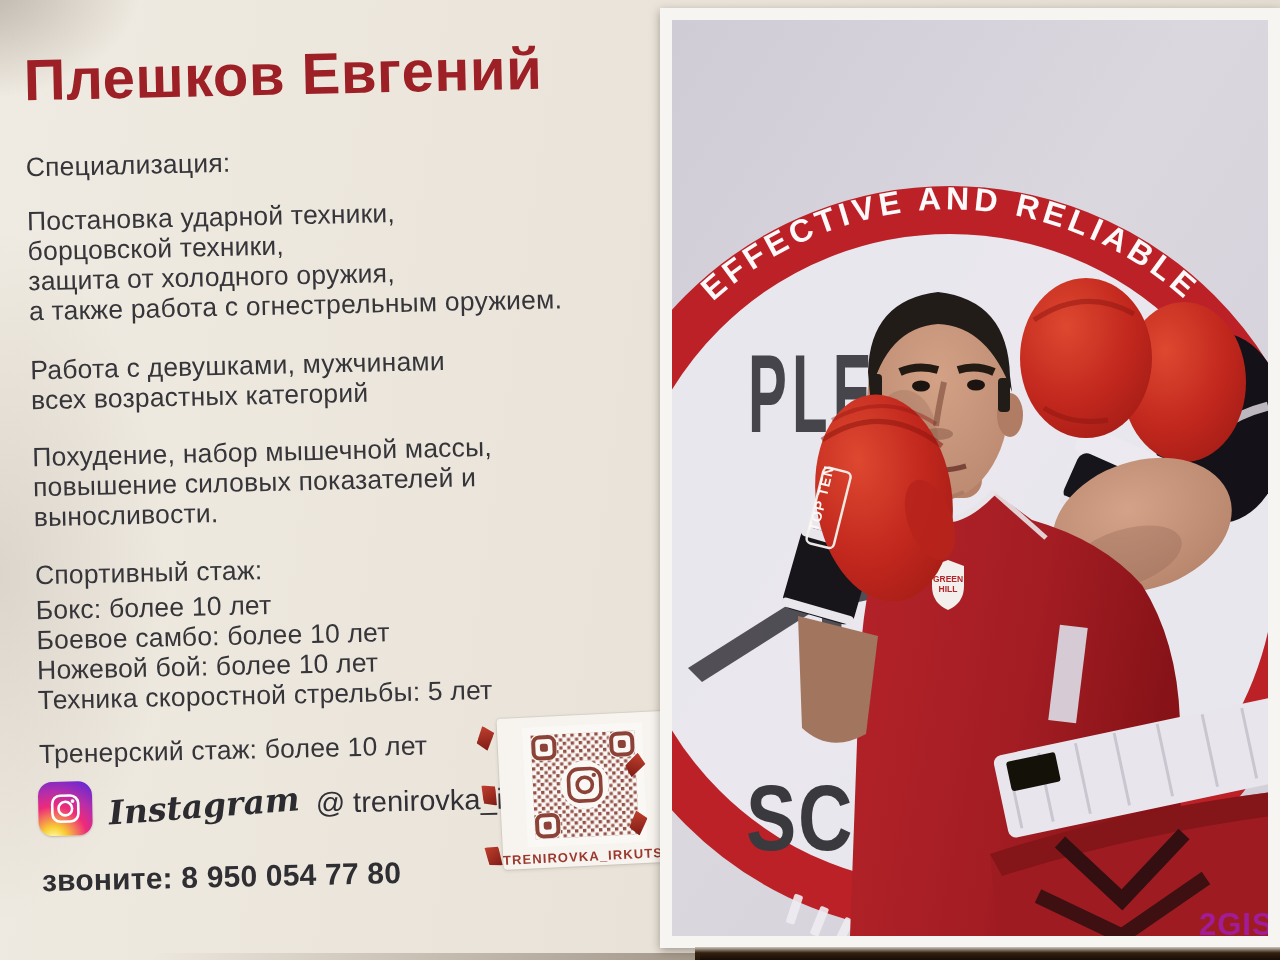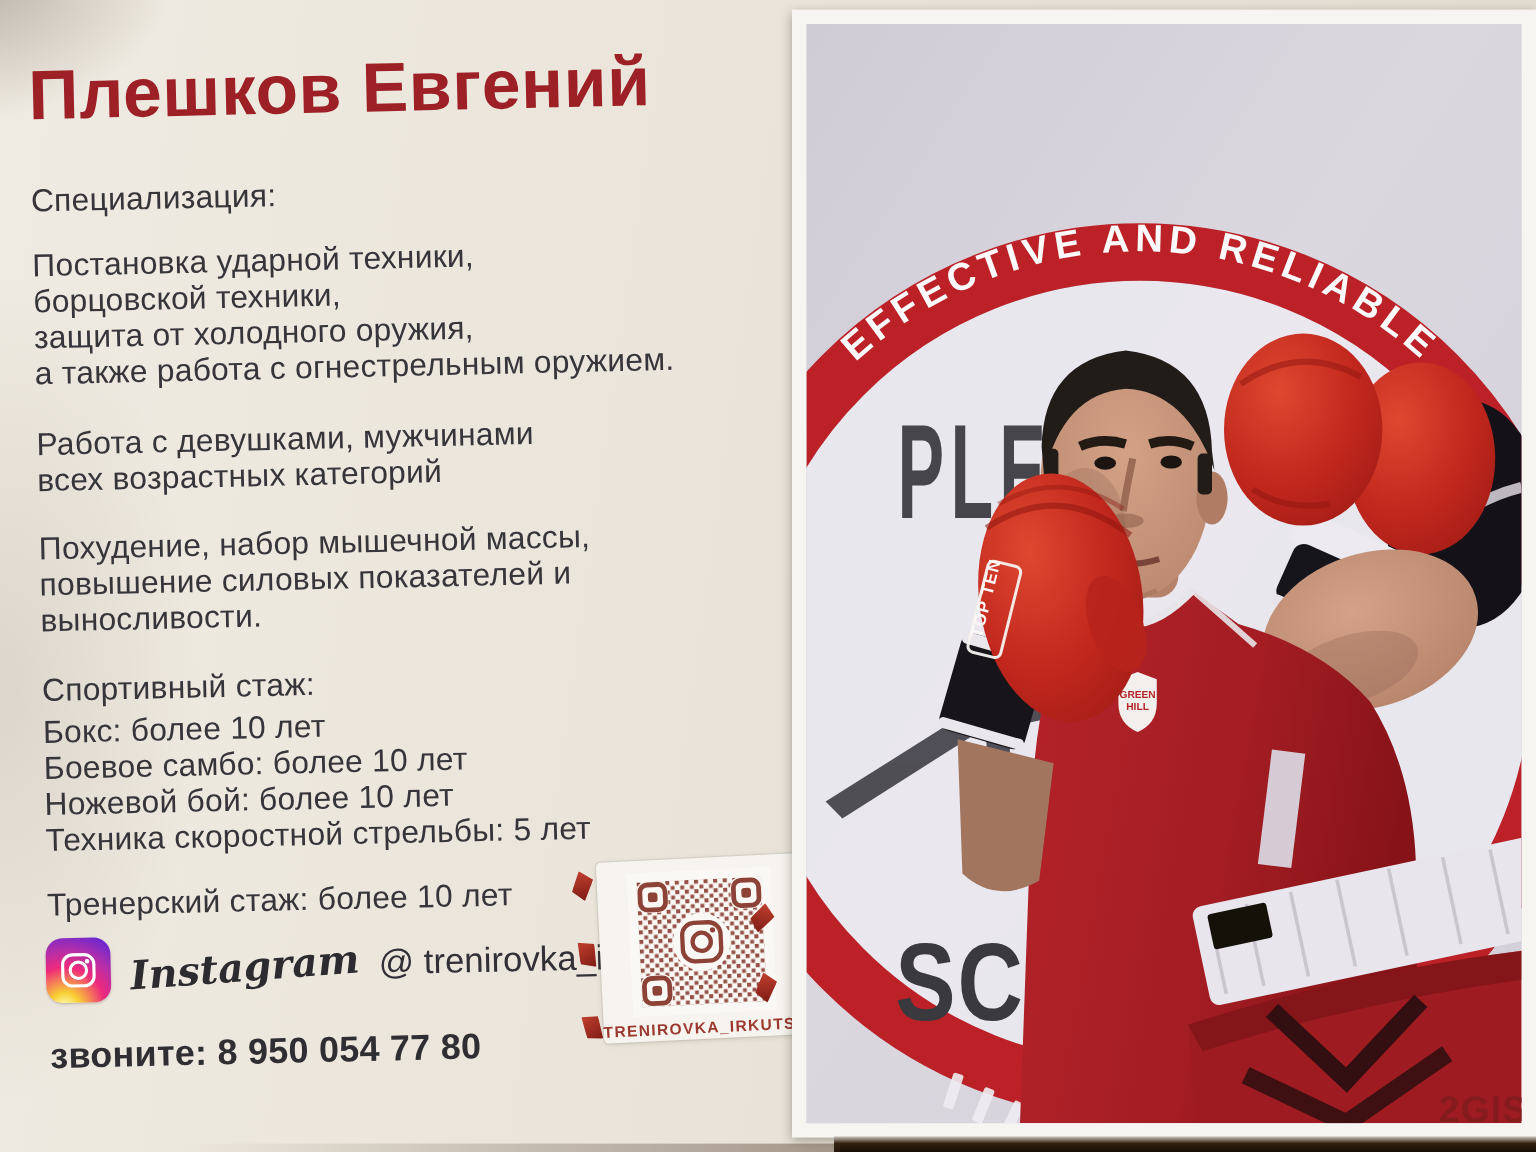--- a/index.html
+++ b/index.html
@@ -24,21 +24,21 @@
   .qr-card{position:absolute;left:484px;top:727px;width:170px;height:151px;background:#f7f4ef;border-radius:4px;
     transform:rotate(-1.5deg);box-shadow:0 0 0 1px rgba(0,0,0,.05),0 1px 4px rgba(90,70,50,.18);
     display:flex;flex-direction:column;align-items:center;padding-top:10px;box-sizing:border-box;}
   .qr-cap{margin-top:4px;font-size:13px;font-weight:700;letter-spacing:1.1px;color:#9c392f;}
   .flag{position:absolute;width:15px;height:23px;background:linear-gradient(160deg,#c2402f,#7c1a14);
     clip-path:polygon(12% 0,100% 18%,82% 100%,0 78%);}
   .panel{position:absolute;left:660px;top:8px;width:620px;height:940px;background:#f7f5f2;
     padding:12px;box-sizing:border-box;box-shadow:0 3px 9px rgba(30,20,10,.35);}
   .panel-inner{position:relative;width:596px;height:916px;overflow:hidden;background:#d6d3dc;}
   .panel-inner svg{position:absolute;inset:0;}
-  .wm{position:absolute;left:527px;top:887px;font-size:31px;font-weight:800;letter-spacing:1px;color:#7f1d1d;opacity:.85;}
+  .wm{position:absolute;left:527px;top:887px;font-size:31px;font-weight:800;letter-spacing:1px;color:#a21caf;opacity:.85;}
   .table-strip{position:absolute;left:695px;top:947px;width:585px;height:13px;
     background:linear-gradient(to bottom,#cdc6bc,#33200f 45%,#170c04);}
   .table-shadow{position:absolute;left:150px;top:953px;width:550px;height:7px;
     background:linear-gradient(to right, rgba(60,40,20,0), rgba(60,40,20,.4));}
 </style>
 </head>
 <body>
 
 <div class="page">
 

